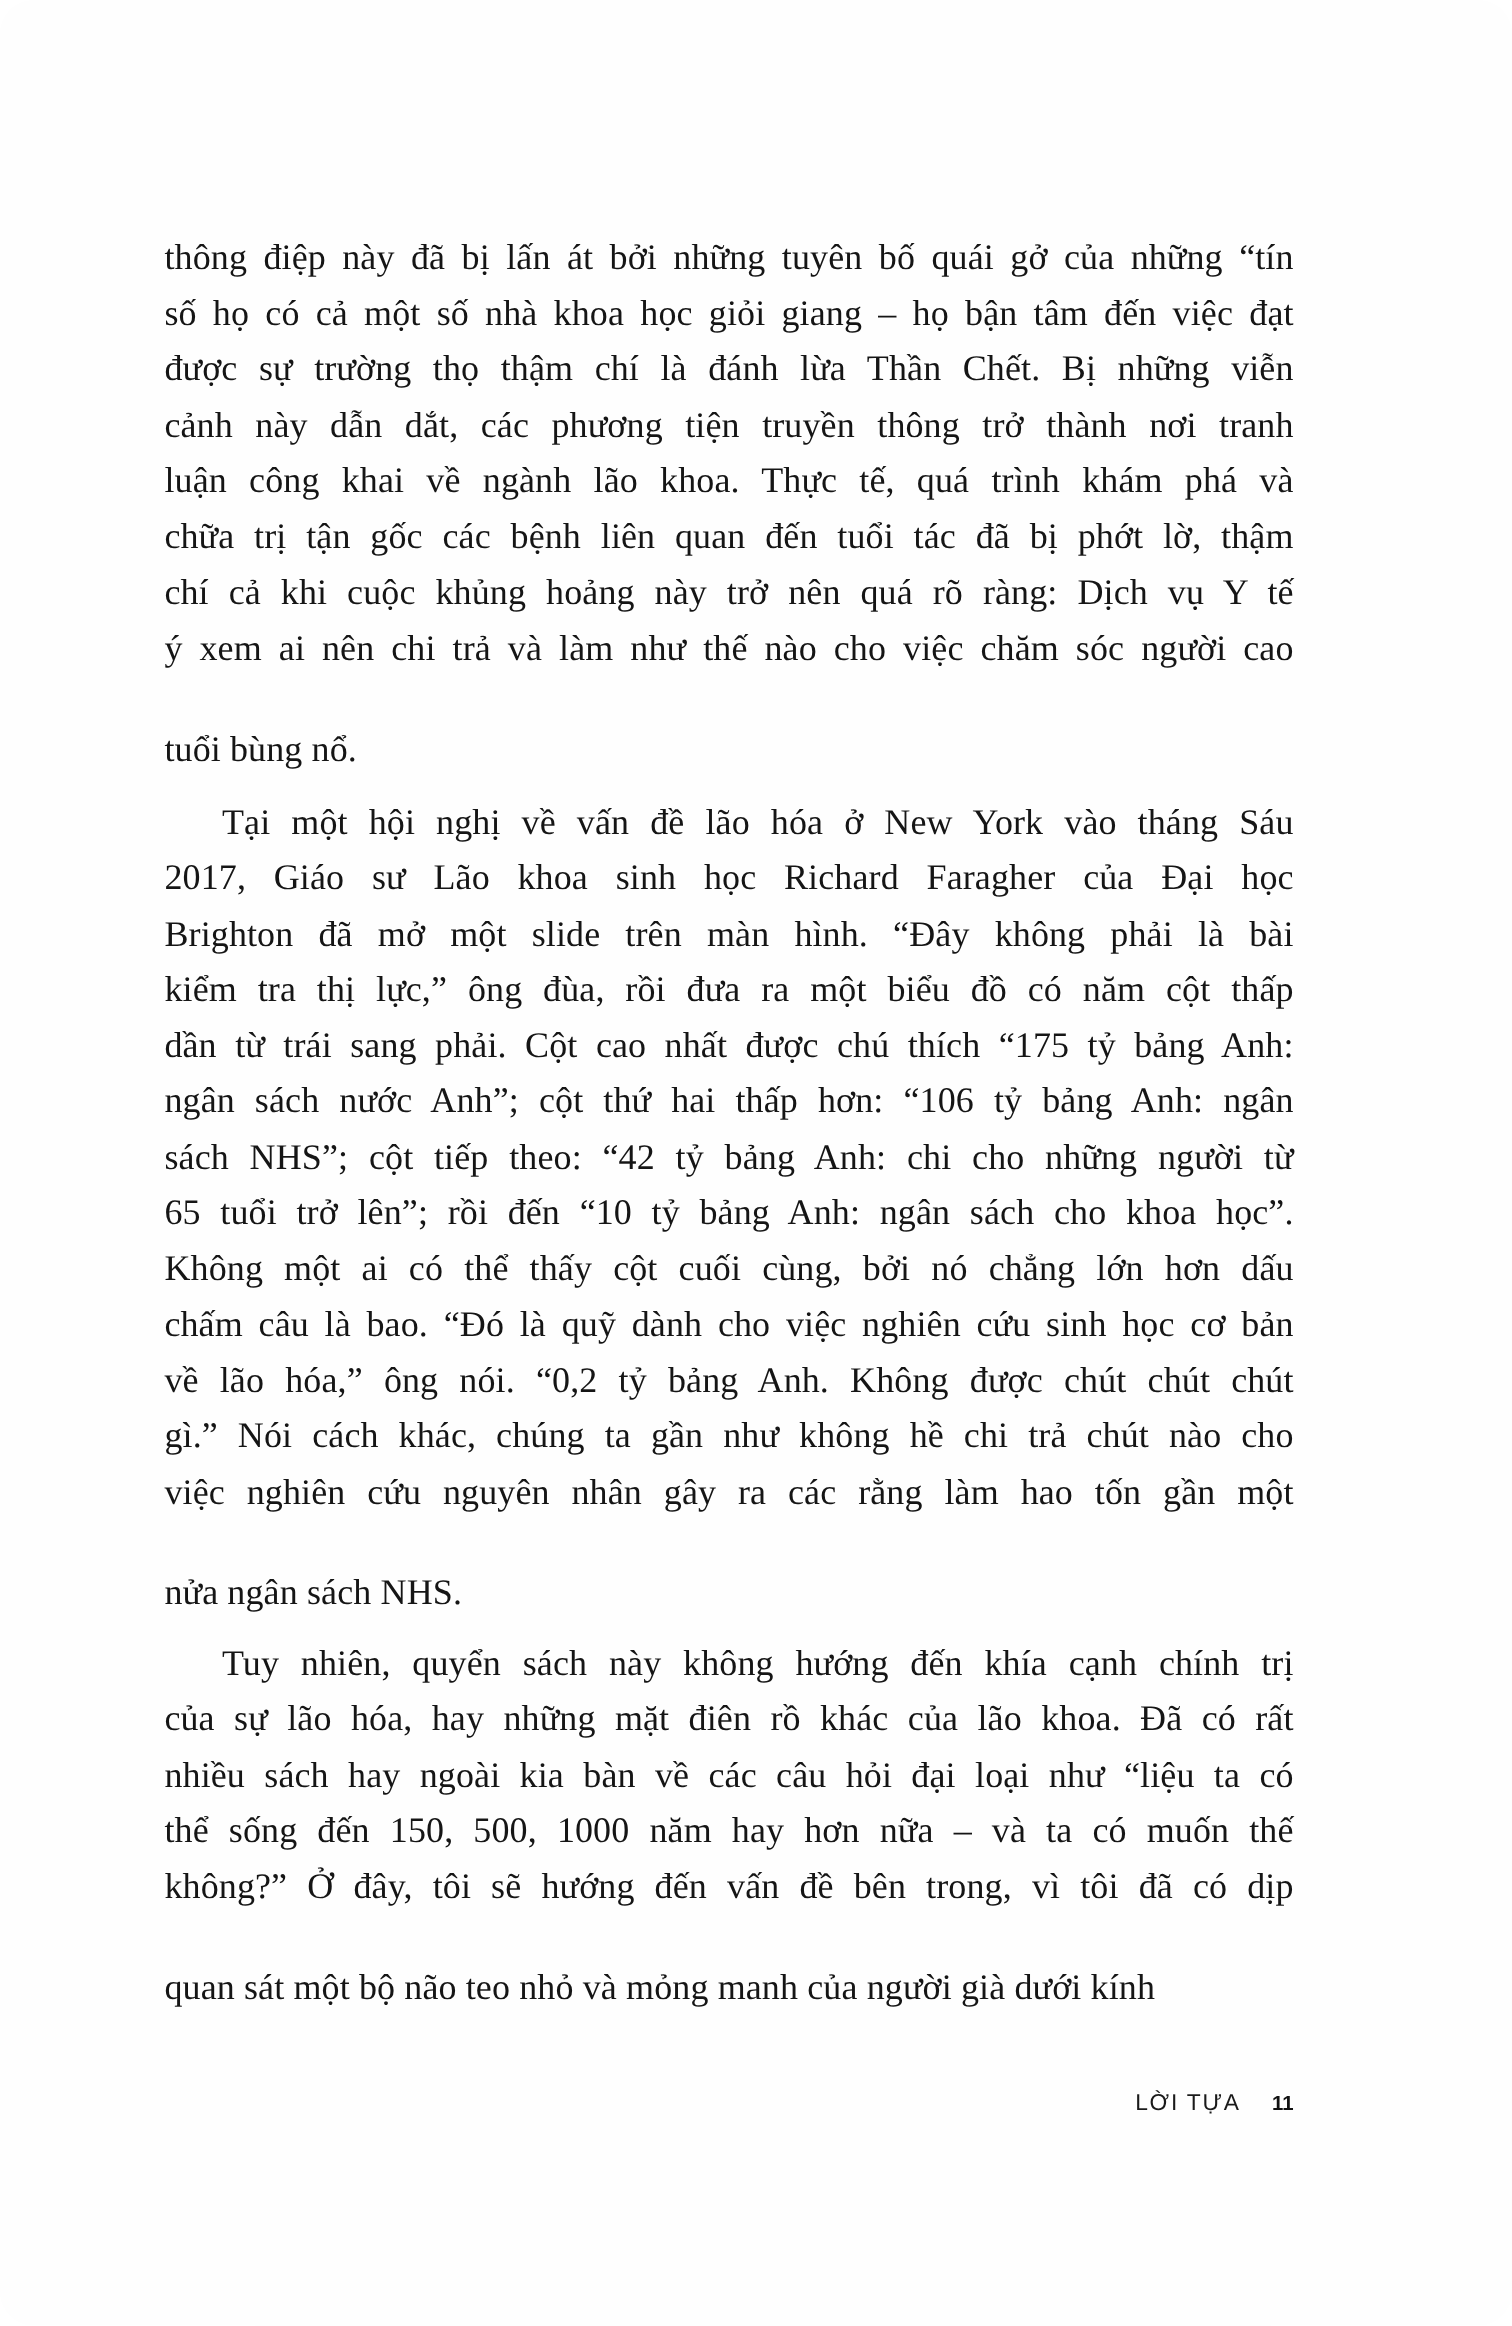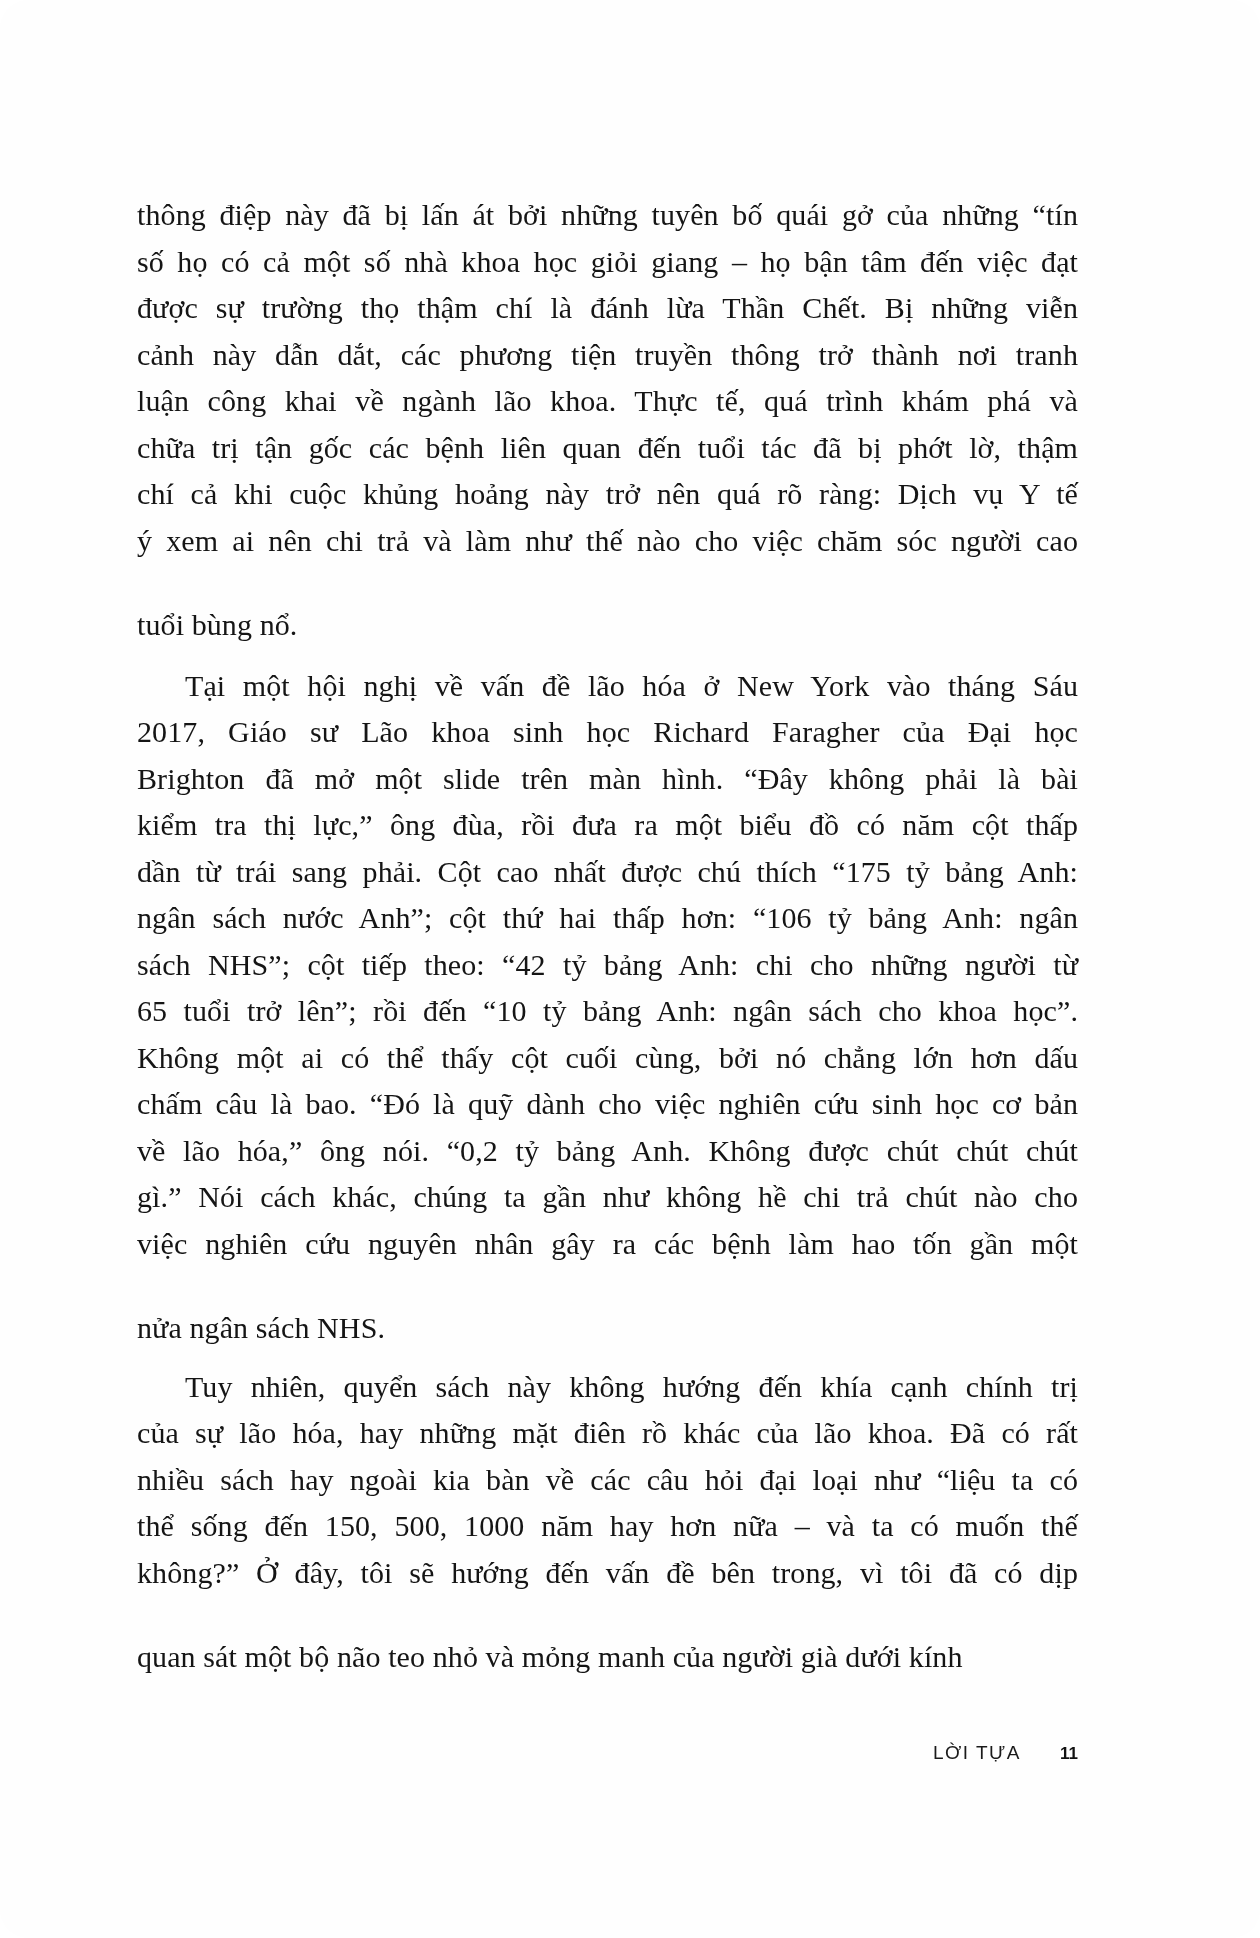--- a/index.html
+++ b/index.html
@@ -44,21 +44,21 @@
   .para.indented .line:first-of-type {
     text-indent: 48px;
     margin-top: 12px;
   }
   .page-footer {
     position: absolute;
     top: 1742px;
     right: 182px;
     display: flex;
     align-items: baseline;
-    gap: 39px;
+    gap: 26px;
   }
   .section-label {
     font-family: "Liberation Sans", sans-serif;
     font-size: 19px;
     letter-spacing: 1.5px;
     color: #1a1a1a;
   }
   .page-number {
     font-family: "Liberation Sans", sans-serif;
     font-size: 17px;
@@ -115,21 +115,21 @@
         <div class="line">65 tuổi trở lên”; rồi đến “10 tỷ bảng Anh: ngân sách cho khoa học”.</div>
 
         <div class="line">Không một ai có thể thấy cột cuối cùng, bởi nó chẳng lớn hơn dấu</div>
 
         <div class="line">chấm câu là bao. “Đó là quỹ dành cho việc nghiên cứu sinh học cơ bản</div>
 
         <div class="line">về lão hóa,” ông nói. “0,2 tỷ bảng Anh. Không được chút chút chút</div>
 
         <div class="line">gì.” Nói cách khác, chúng ta gần như không hề chi trả chút nào cho</div>
 
-        <div class="line">việc nghiên cứu nguyên nhân gây ra các bệnh làm hao tốn gần một</div>
+        <div class="line">việc nghiên cứu nguyên nhân gây ra các rằng làm hao tốn gần một</div>
 
         <div class="line">nửa ngân sách NHS.</div>
       </section>
 
     <section class="para para-3 indented">
 
         <div class="line">Tuy nhiên, quyển sách này không hướng đến khía cạnh chính trị</div>
 
         <div class="line">của sự lão hóa, hay những mặt điên rồ khác của lão khoa. Đã có rất</div>
 

